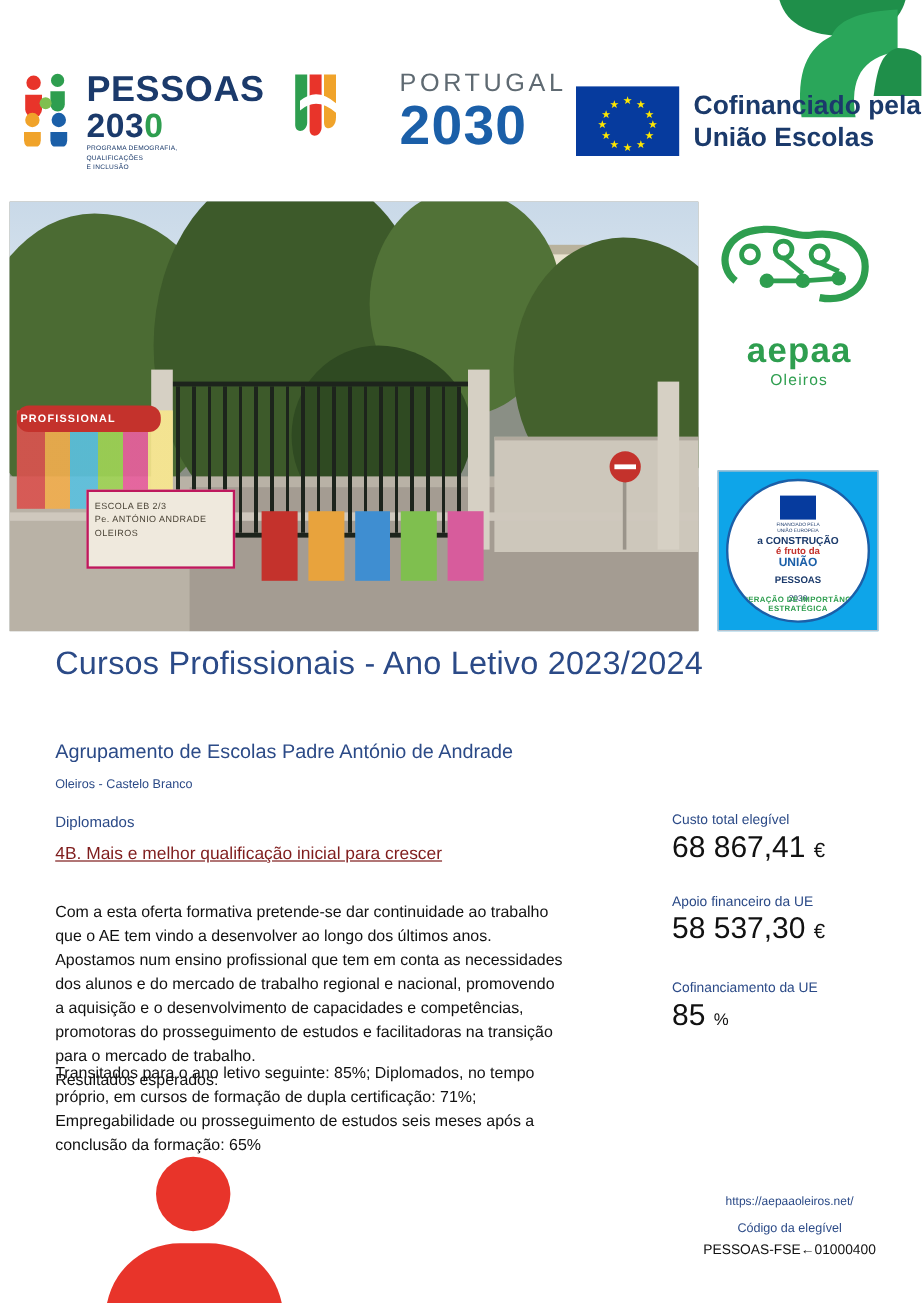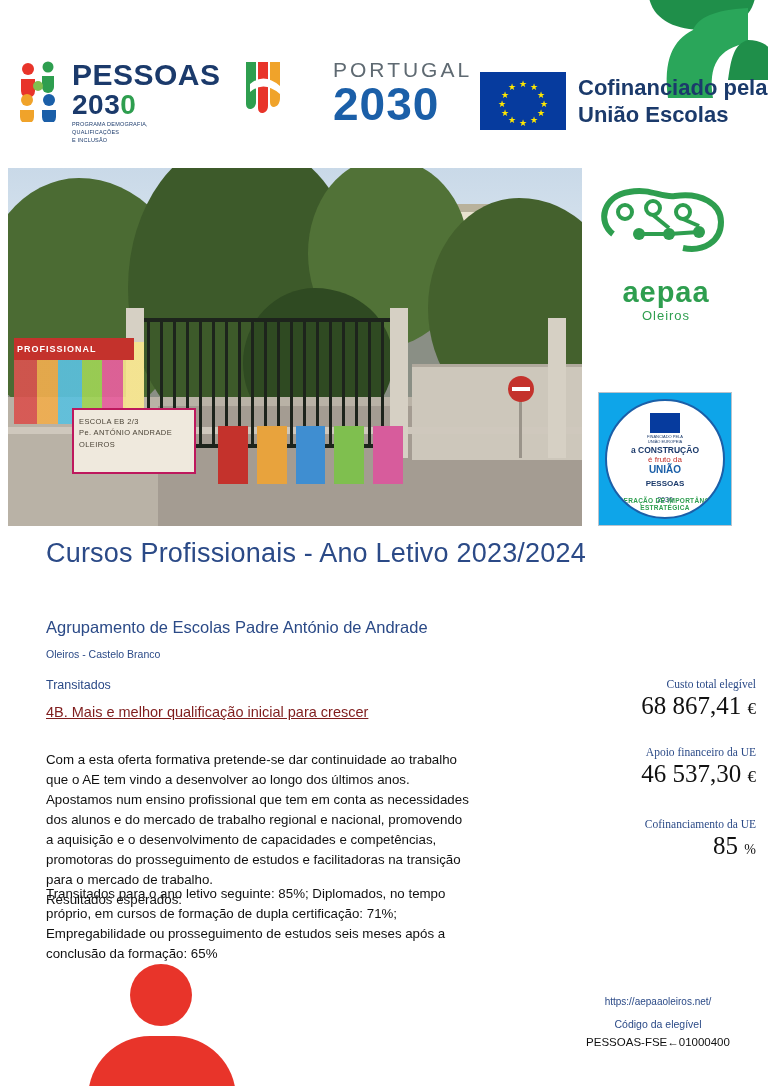--- a/index.html
+++ b/index.html
@@ -159,20 +159,21 @@
   .ph-mural {
     position: absolute; left: 6px; top: 174px; width: 130px; height: 82px;
     background:
       linear-gradient(90deg,#d9534f 0 18%, #f0ad4e 18% 34%, #5bc0de 34% 52%,
                       #9fd356 52% 68%, #e8609e 68% 84%, #f6e58d 84% 100%);
     opacity: .92;
   }
   .ph-banner-red {
     position: absolute; left: 6px; top: 170px; width: 120px; height: 22px;
     background: #c4322c;
+    border-radius: 10px;
   }
   .ph-banner-red span {
     color: #ffffff; font-size: 9px; font-weight: bold; letter-spacing: 1px;
     padding-left: 3px; line-height: 22px; display: block;
   }
   
   .ph-sign {
     position: absolute; left: 64px; top: 240px; width: 124px; height: 66px;
     background: #efe9dd;
     border: 2px solid #be185d;
@@ -240,21 +241,21 @@
     position: absolute; left: 50%; top: 33px; transform: translateX(-50%);
     font-size: 4px; color: #1b3a6b; text-align: center; width: 90px;
     line-height: 1.3;
   }
   .seal-line1 {
     position: absolute; left: 0; top: 44px; width: 100%; text-align: center;
     font-size: 8.5px; font-weight: bold; color: #1b3a6b;
   }
   .seal-line2 {
     position: absolute; left: 0; top: 54px; width: 100%; text-align: center;
-    font-size: 8px; color: #c4322c; font-weight: normal;
+    font-size: 8px; color: #c4322c; font-weight: bold;
   }
   .seal-line3 {
     position: absolute; left: 0; top: 63px; width: 100%; text-align: center;
     font-size: 10px; color: #1b5fa8; font-weight: bold;
   }
   .seal-arc {
     position: absolute; left: 0; bottom: 6px; width: 100%; text-align: center;
     font-size: 6.5px; color: #2e9e4f; font-weight: bold; letter-spacing: .3px;
   }
   .seal-pessoas {
@@ -301,22 +302,21 @@
     width: 470px;
     font-size: 13.3px; color: #111111;
     line-height: 1.5;
     white-space: pre-line;
   }
 
   
   .fin {
     position: absolute;
     left: 560px; width: 196px;
-    text-align: right;
-    font-family: Liberation Serif, serif;
+    text-align: left;
   }
   .fin-label {
     font-size: 11.5px; color: #2b4a87; margin-bottom: 2px;
   }
   .fin-value {
     font-size: 25px; color: #111111;
   }
   .fin-value .cur { font-size: 17px; }
   .fin-value .pct { font-size: 14px; }
   .fin1 { top: 678px; }
@@ -511,21 +511,21 @@
       <i>2030</i>
     </div>
     <div class="seal-arc">OPERAÇÃO DE IMPORTÂNCIA ESTRATÉGICA</div>
   </div>
 </div>
 
 <div class="headline">Cursos Profissionais - Ano Letivo 2023/2024</div>
 
 <div class="school-name">Agrupamento de Escolas Padre António de Andrade</div>
 <div class="school-loc">Oleiros - Castelo Branco</div>
-<div class="prio-label">Transitados</div>
+<div class="prio-label">Diplomados</div>
 <div class="prio-value">4B. Mais e melhor qualificação inicial para crescer</div>
 <div class="body-text">Com a esta oferta formativa pretende-se dar continuidade ao trabalho
 que o AE  tem vindo a desenvolver ao longo dos últimos anos.
 Apostamos num ensino profissional que tem em conta as necessidades
 dos alunos e do mercado de trabalho regional e nacional, promovendo
 a aquisição e o desenvolvimento de capacidades e competências,
 promotoras do prosseguimento de estudos e facilitadoras na transição
 para o mercado de trabalho.
 Resultados esperados:</div>
 <div class="results-text">Transitados para o ano letivo seguinte: 85%; Diplomados, no tempo
@@ -537,21 +537,21 @@
   <div class="fin-label">Custo total elegível</div>
   <div class="fin-value">
     <span>68 867,41</span>
     <span class="cur">€</span>
   </div>
 </div>
 
 <div class="fin fin2">
   <div class="fin-label">Apoio financeiro da UE</div>
   <div class="fin-value">
-    <span>46 537,30</span>
+    <span>58 537,30</span>
     <span class="cur">€</span>
   </div>
 </div>
 
 <div class="fin fin3">
   <div class="fin-label">Cofinanciamento da UE</div>
   <div class="fin-value">
     <span>85</span>
     <span class="pct">%</span>
   </div>

